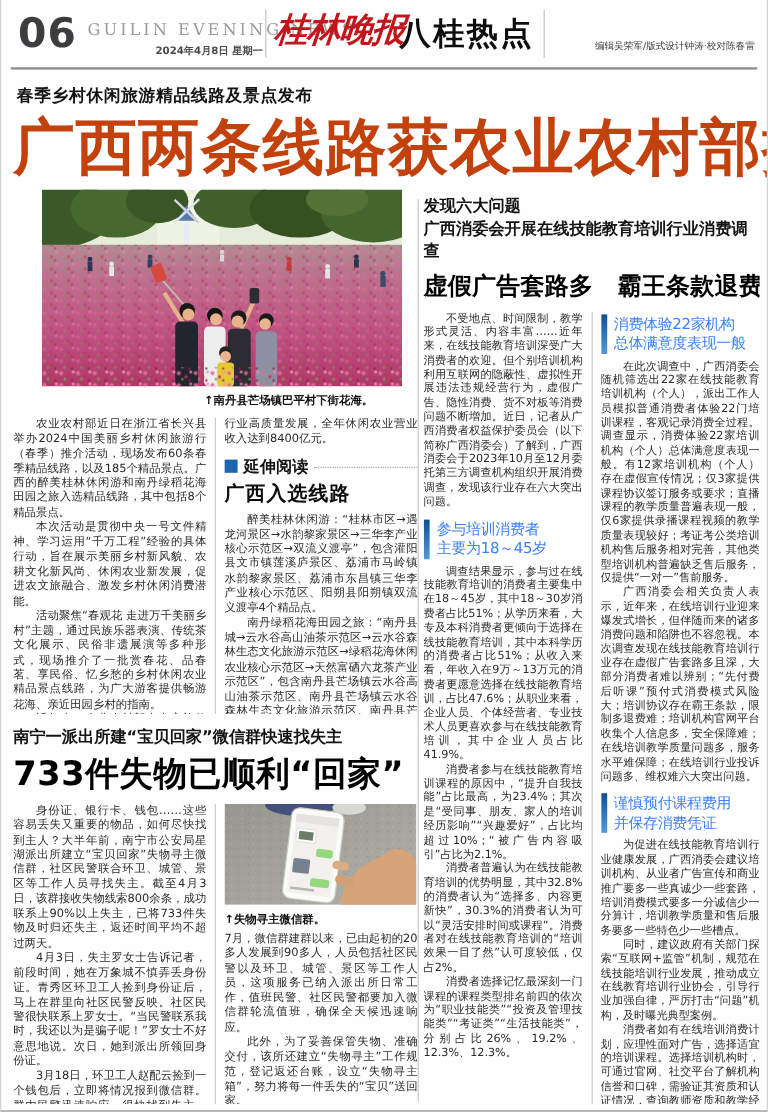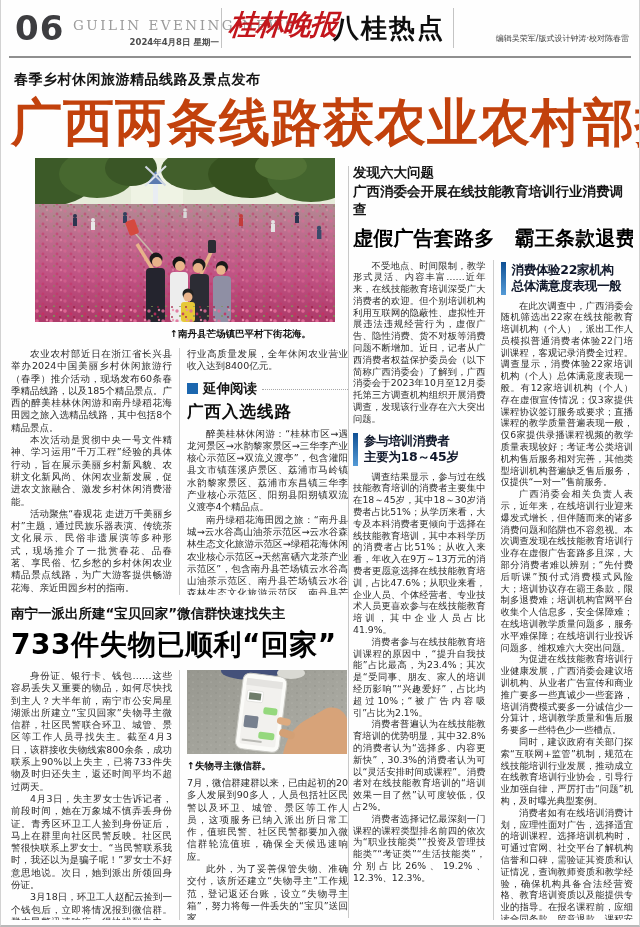--- a/index.html
+++ b/index.html
@@ -47,21 +47,21 @@
   
   .a3kicker { font-size:13.5px; font-weight:bold; color:#141414; margin-top:10px; }
   .a3head { font-size:28px; font-weight:900; color:#000; margin:3px 0 6px; letter-spacing:0.5px; }
   .a3cols { height:276px; }
   
   .a2kicker { font-size:13.5px; font-weight:bold; line-height:18.5px; color:#141414; }
   .a2head { font-size:20px; font-weight:900; color:#000; margin:6px 0 8px; letter-spacing:0.2px; white-space:nowrap; }
   .a2 .bt p { font-size:9.3px; line-height:11.8px; }
   .a2sub { display:flex; margin:8px 0 5px; }
   .bar { width:5px; background:linear-gradient(180deg,#0f4f93,#549ad6); margin-right:6px; flex:0 0 5px; }
-  .a2sub .t { font-size:12.5px; font-weight:700; line-height:16.5px; color:#0f172a; letter-spacing:-0.3px; }
+  .a2sub .t { font-size:12.5px; font-weight:400; line-height:16.5px; color:#3b82f6; letter-spacing:-0.3px; }
 </style>
 </head>
 <body>
 
 <div class="page">
 
   <div class="pagenum">06</div>
   <div class="men">GUILIN EVENING NEWS</div>
   <div class="mdate">2024年4月8日  星期一</div>
   <div class="hvr" style="left:220px;"></div>
@@ -274,20 +274,25 @@
       </div>
       <div class="vrule"></div>
       <div class="col">
         <div class="a2sub" style="margin-top:2px;">
           <span class="bar"></span>
           <span class="t"><span>消费体验22家机构</span><br>
           <span>总体满意度表现一般</span></span>
         </div>
         <p>在此次调查中，广西消委会随机筛选出22家在线技能教育培训机构（个人），派出工作人员模拟普通消费者体验22门培训课程，客观记录消费全过程。调查显示，消费体验22家培训机构（个人）总体满意度表现一般。有12家培训机构（个人）存在虚假宣传情况；仅3家提供课程协议签订服务或要求；直播课程的教学质量普遍表现一般，仅6家提供录播课程视频的教学质量表现较好；考证考公类培训机构售后服务相对完善，其他类型培训机构普遍缺乏售后服务，仅提供“一对一”售前服务。</p>
         <p>广西消委会相关负责人表示，近年来，在线培训行业迎来爆发式增长，但伴随而来的诸多消费问题和陷阱也不容忽视。本次调查发现在线技能教育培训行业存在虚假广告套路多且深，大部分消费者难以辨别；“先付费后听课”预付式消费模式风险大；培训协议存在霸王条款，限制多退费难；培训机构官网平台收集个人信息多，安全保障难；在线培训教学质量问题多，服务水平难保障；在线培训行业投诉问题多、维权难六大突出问题。</p>
+        <div class="a2sub">
+          <span class="bar"></span>
+          <span class="t"><span>谨慎预付课程费用</span><br>
+          <span>并保存消费凭证</span></span>
+        </div>
         <p>为促进在线技能教育培训行业健康发展，广西消委会建议培训机构、从业者广告宣传和商业推广要多一些真诚少一些套路，培训消费模式要多一分诚信少一分算计，培训教学质量和售后服务要多一些特色少一些槽点。</p>
         <p>同时，建议政府有关部门探索“互联网+监管”机制，规范在线技能培训行业发展，推动成立在线教育培训行业协会，引导行业加强自律，严厉打击“问题”机构，及时曝光典型案例。</p>
         <p>消费者如有在线培训消费计划，应理性面对广告，选择适宜的培训课程。选择培训机构时，可通过官网、社交平台了解机构信誉和口碑，需验证其资质和认证情况，查询教师资质和教学经验，确保机构具备合法经营资格、教育培训资质以及能提供专业的指导。在报名课程前，应细读合同条款，留意退款、课程安排等关键内容，核实费用避免隐性支出。不要直接向个人账户转账或使用不安全支付方式，预付课程费用时需谨慎，不要一次支出大额培训费用。应当保存好每次沟通记录、支付记录等消费凭证，合法、合理维护自身合法权益。</p>
 
       </div>
     </div>
   </div>
 
 </div>
 

